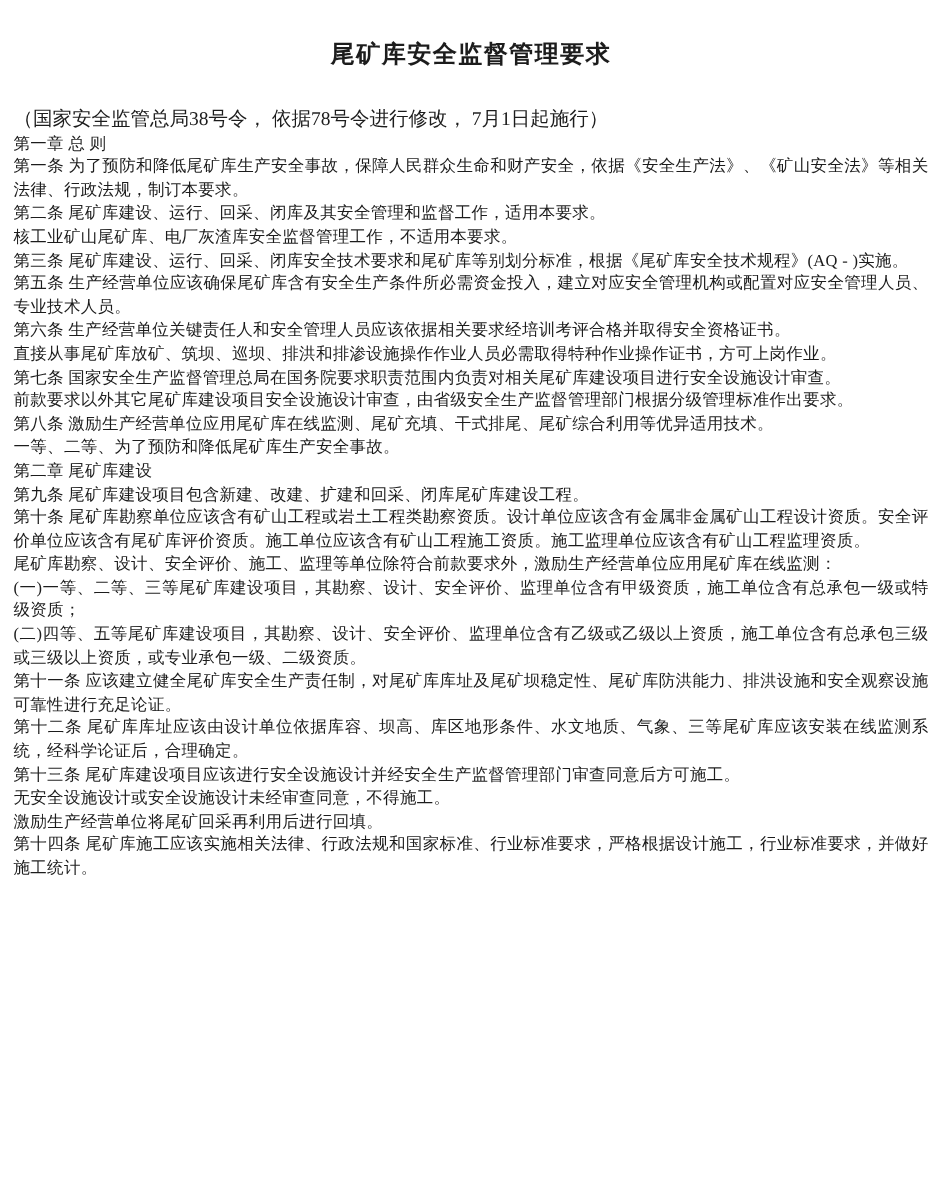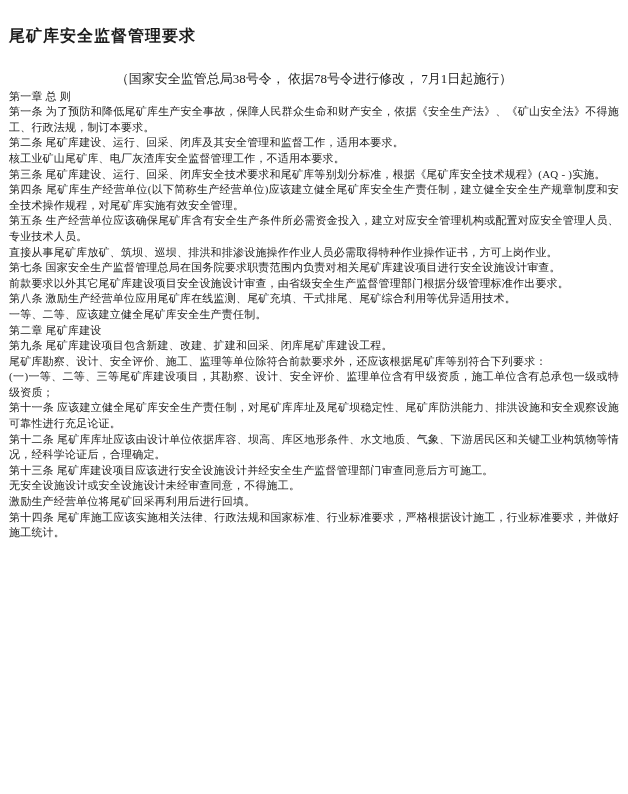--- a/index.html
+++ b/index.html
@@ -14,61 +14,63 @@
     box-sizing: border-box;
     background: #ffffff;
     color: #1c1c1c;
     font-family: "Liberation Serif", "DejaVu Serif", serif;
     padding: 20px 9px 8px 9px;
     overflow: hidden;
   }
   .title {
     font-size: 16px;
     font-weight: bold;
+    text-align: center;
     margin: 6px 0 24px 0;
     letter-spacing: 1px;
   }
   .subtitle {
     font-size: 13px;
     line-height: 15.6px;
-    text-align: center;
     margin: 0 0 2px 0;
   }
   .body .para {
     font-size: 11px;
     line-height: 15.6px;
     letter-spacing: 0.2px;
     margin: 0;
     text-align: justify;
     word-break: break-all;
   }
 </style>
 </head>
 <body>
 
 <div class="page">
   <h1 class="title">尾矿库安全监督管理要求</h1>
   <p class="subtitle">（国家安全监管总局38号令， 依据78号令进行修改， 7月1日起施行）</p>
   <div class="body">
       <p class="para">第一章 总 则</p>
-      <p class="para">第一条 为了预防和降低尾矿库生产安全事故，保障人民群众生命和财产安全，依据《安全生产法》、《矿山安全法》不得施工、行政法规，制订本要求。</p>
+      <p class="para">第一条 为了预防和降低尾矿库生产安全事故，保障人民群众生命和财产安全，依据《安全生产法》、《矿山安全法》等相关法律、行政法规，制订本要求。</p>
       <p class="para">第二条 尾矿库建设、运行、回采、闭库及其安全管理和监督工作，适用本要求。</p>
       <p class="para">核工业矿山尾矿库、电厂灰渣库安全监督管理工作，不适用本要求。</p>
       <p class="para">第三条 尾矿库建设、运行、回采、闭库安全技术要求和尾矿库等别划分标准，根据《尾矿库安全技术规程》(AQ - )实施。</p>
-      <p class="para">第四条 尾矿库生产经营单位(以下简称生产经营单位)应该建立健全尾矿库安全生产责任制，建立健全安全生产规章制度和安全技术操作规程，对尾矿库实施有效安全管理。</p>
       <p class="para">第五条 生产经营单位应该确保尾矿库含有安全生产条件所必需资金投入，建立对应安全管理机构或配置对应安全管理人员、专业技术人员。</p>
+      <p class="para">第六条 生产经营单位关键责任人和安全管理人员应该依据相关要求经培训考评合格并取得安全资格证书。</p>
       <p class="para">直接从事尾矿库放矿、筑坝、巡坝、排洪和排渗设施操作作业人员必需取得特种作业操作证书，方可上岗作业。</p>
       <p class="para">第七条 国家安全生产监督管理总局在国务院要求职责范围内负责对相关尾矿库建设项目进行安全设施设计审查。</p>
       <p class="para">前款要求以外其它尾矿库建设项目安全设施设计审查，由省级安全生产监督管理部门根据分级管理标准作出要求。</p>
       <p class="para">第八条 激励生产经营单位应用尾矿库在线监测、尾矿充填、干式排尾、尾矿综合利用等优异适用技术。</p>
-      <p class="para">一等、二等、应该建立健全尾矿库安全生产责任制。</p>
+      <p class="para">一等、二等、为了预防和降低尾矿库生产安全事故。</p>
       <p class="para">第二章 尾矿库建设</p>
       <p class="para">第九条 尾矿库建设项目包含新建、改建、扩建和回采、闭库尾矿库建设工程。</p>
-      <p class="para">尾矿库勘察、设计、安全评价、施工、监理等单位除符合前款要求外，还应该根据尾矿库等别符合下列要求：</p>
+      <p class="para">第十条 尾矿库勘察单位应该含有矿山工程或岩土工程类勘察资质。设计单位应该含有金属非金属矿山工程设计资质。安全评价单位应该含有尾矿库评价资质。施工单位应该含有矿山工程施工资质。施工监理单位应该含有矿山工程监理资质。</p>
+      <p class="para">尾矿库勘察、设计、安全评价、施工、监理等单位除符合前款要求外，激励生产经营单位应用尾矿库在线监测：</p>
       <p class="para">(一)一等、二等、三等尾矿库建设项目，其勘察、设计、安全评价、监理单位含有甲级资质，施工单位含有总承包一级或特级资质；</p>
+      <p class="para">(二)四等、五等尾矿库建设项目，其勘察、设计、安全评价、监理单位含有乙级或乙级以上资质，施工单位含有总承包三级或三级以上资质，或专业承包一级、二级资质。</p>
       <p class="para">第十一条 应该建立健全尾矿库安全生产责任制，对尾矿库库址及尾矿坝稳定性、尾矿库防洪能力、排洪设施和安全观察设施可靠性进行充足论证。</p>
-      <p class="para">第十二条 尾矿库库址应该由设计单位依据库容、坝高、库区地形条件、水文地质、气象、下游居民区和关键工业构筑物等情况，经科学论证后，合理确定。</p>
+      <p class="para">第十二条 尾矿库库址应该由设计单位依据库容、坝高、库区地形条件、水文地质、气象、三等尾矿库应该安装在线监测系统，经科学论证后，合理确定。</p>
       <p class="para">第十三条 尾矿库建设项目应该进行安全设施设计并经安全生产监督管理部门审查同意后方可施工。</p>
       <p class="para">无安全设施设计或安全设施设计未经审查同意，不得施工。</p>
       <p class="para">激励生产经营单位将尾矿回采再利用后进行回填。</p>
       <p class="para">第十四条 尾矿库施工应该实施相关法律、行政法规和国家标准、行业标准要求，严格根据设计施工，行业标准要求，并做好施工统计。</p>
     </div>
 </div>
 
 </body></html>

